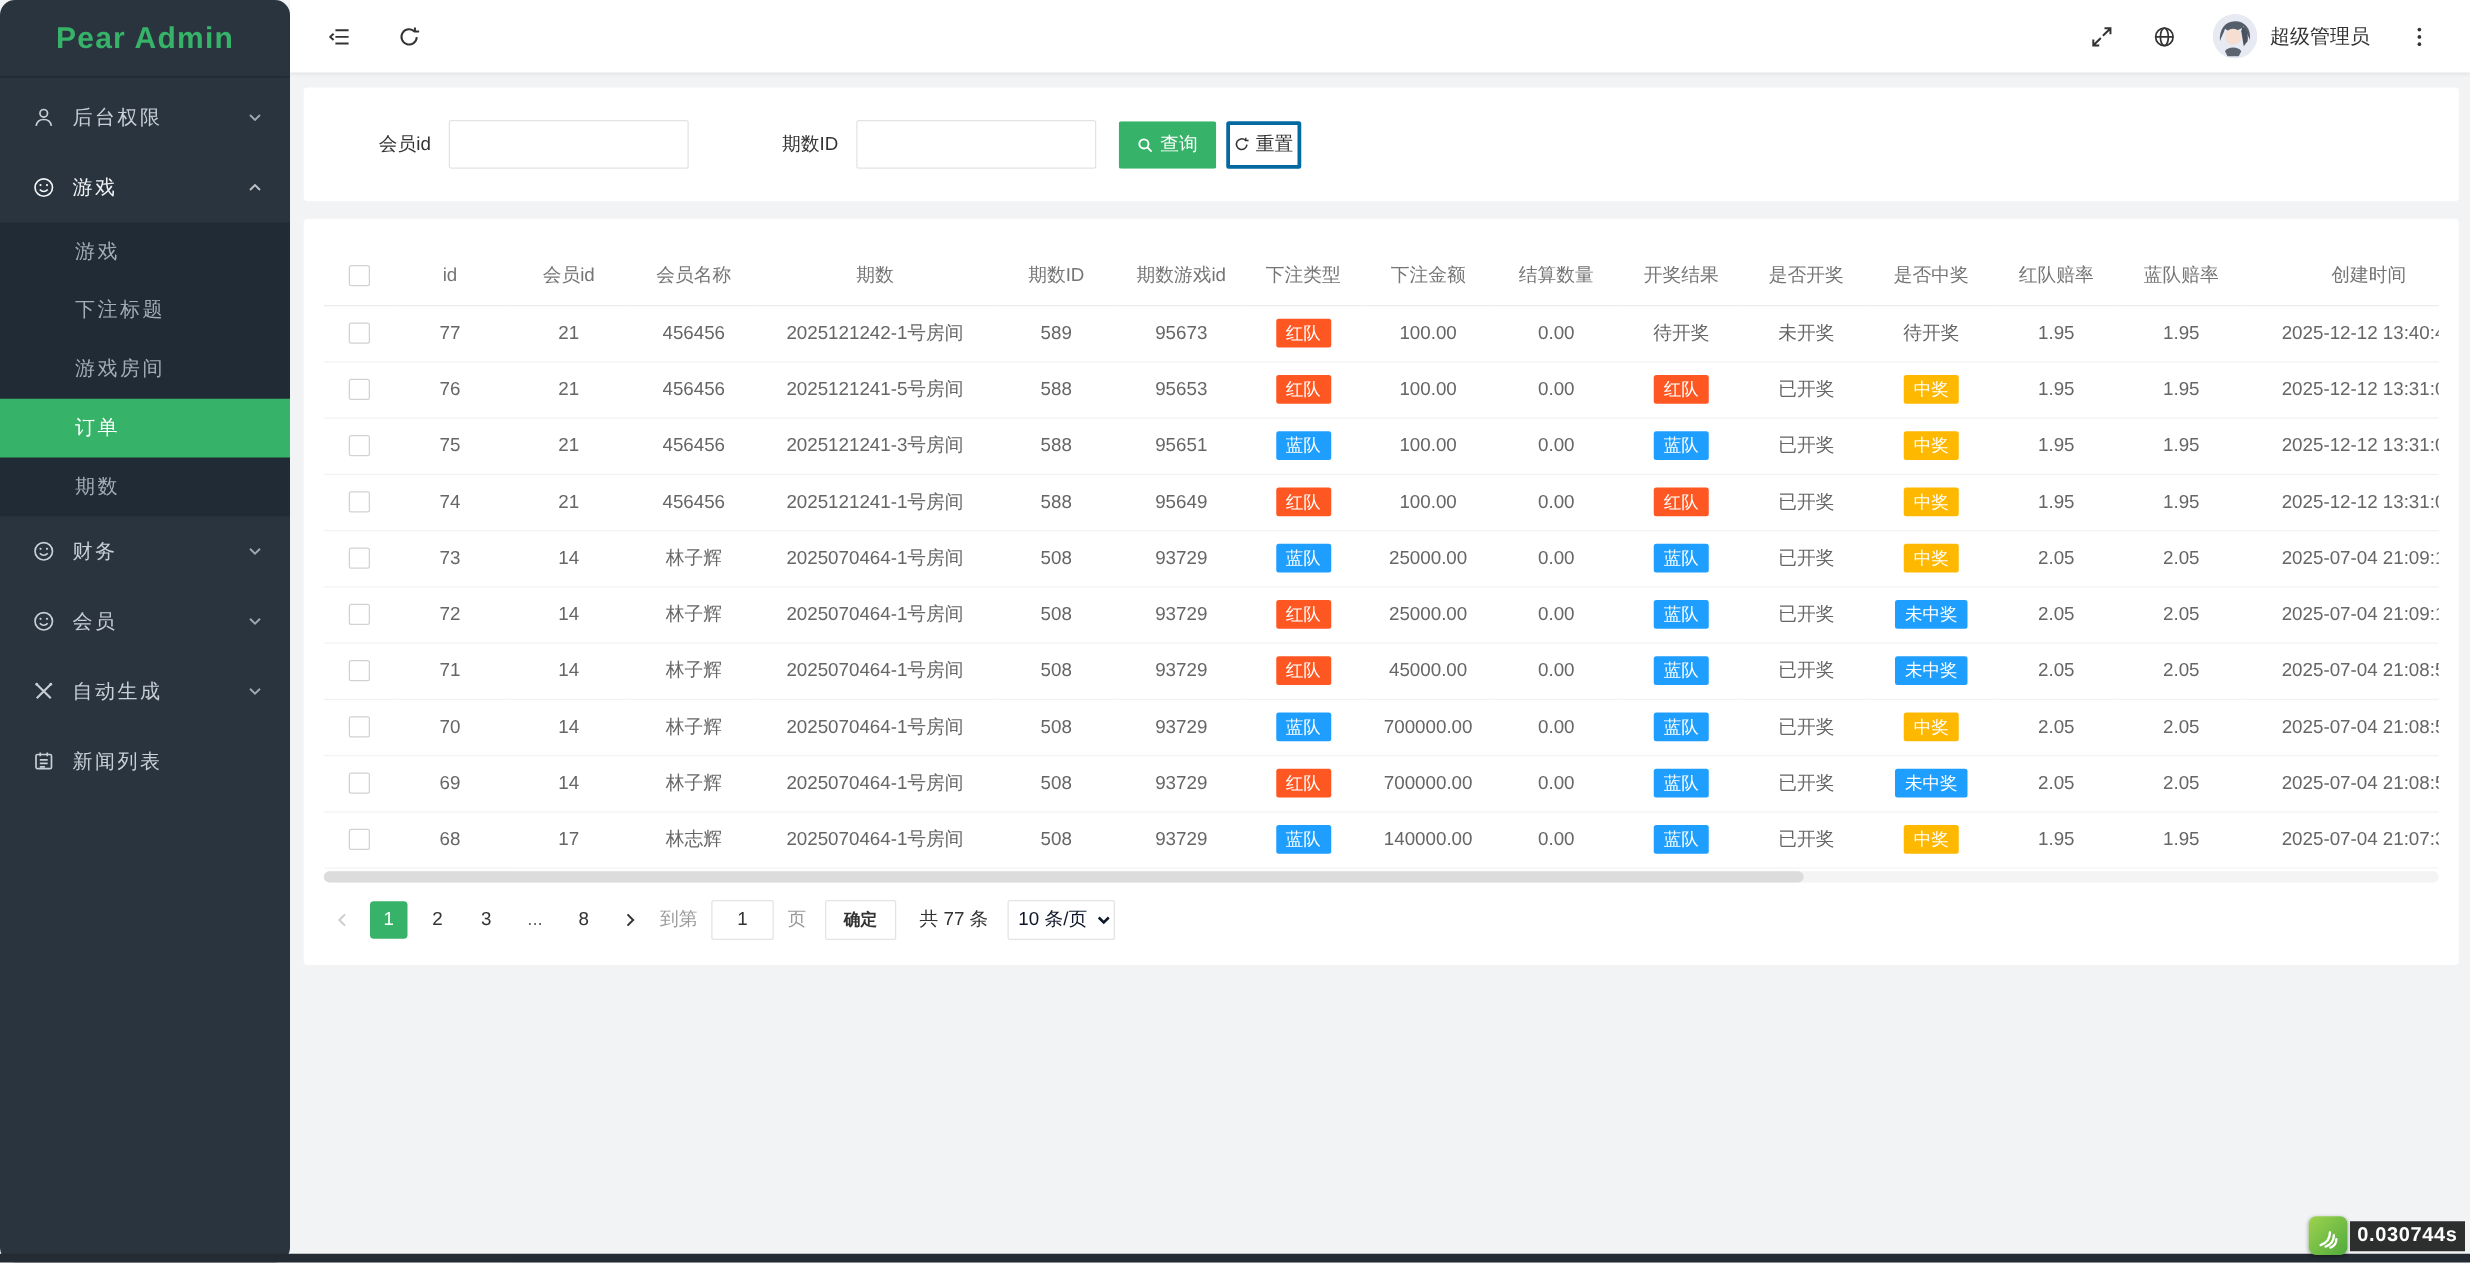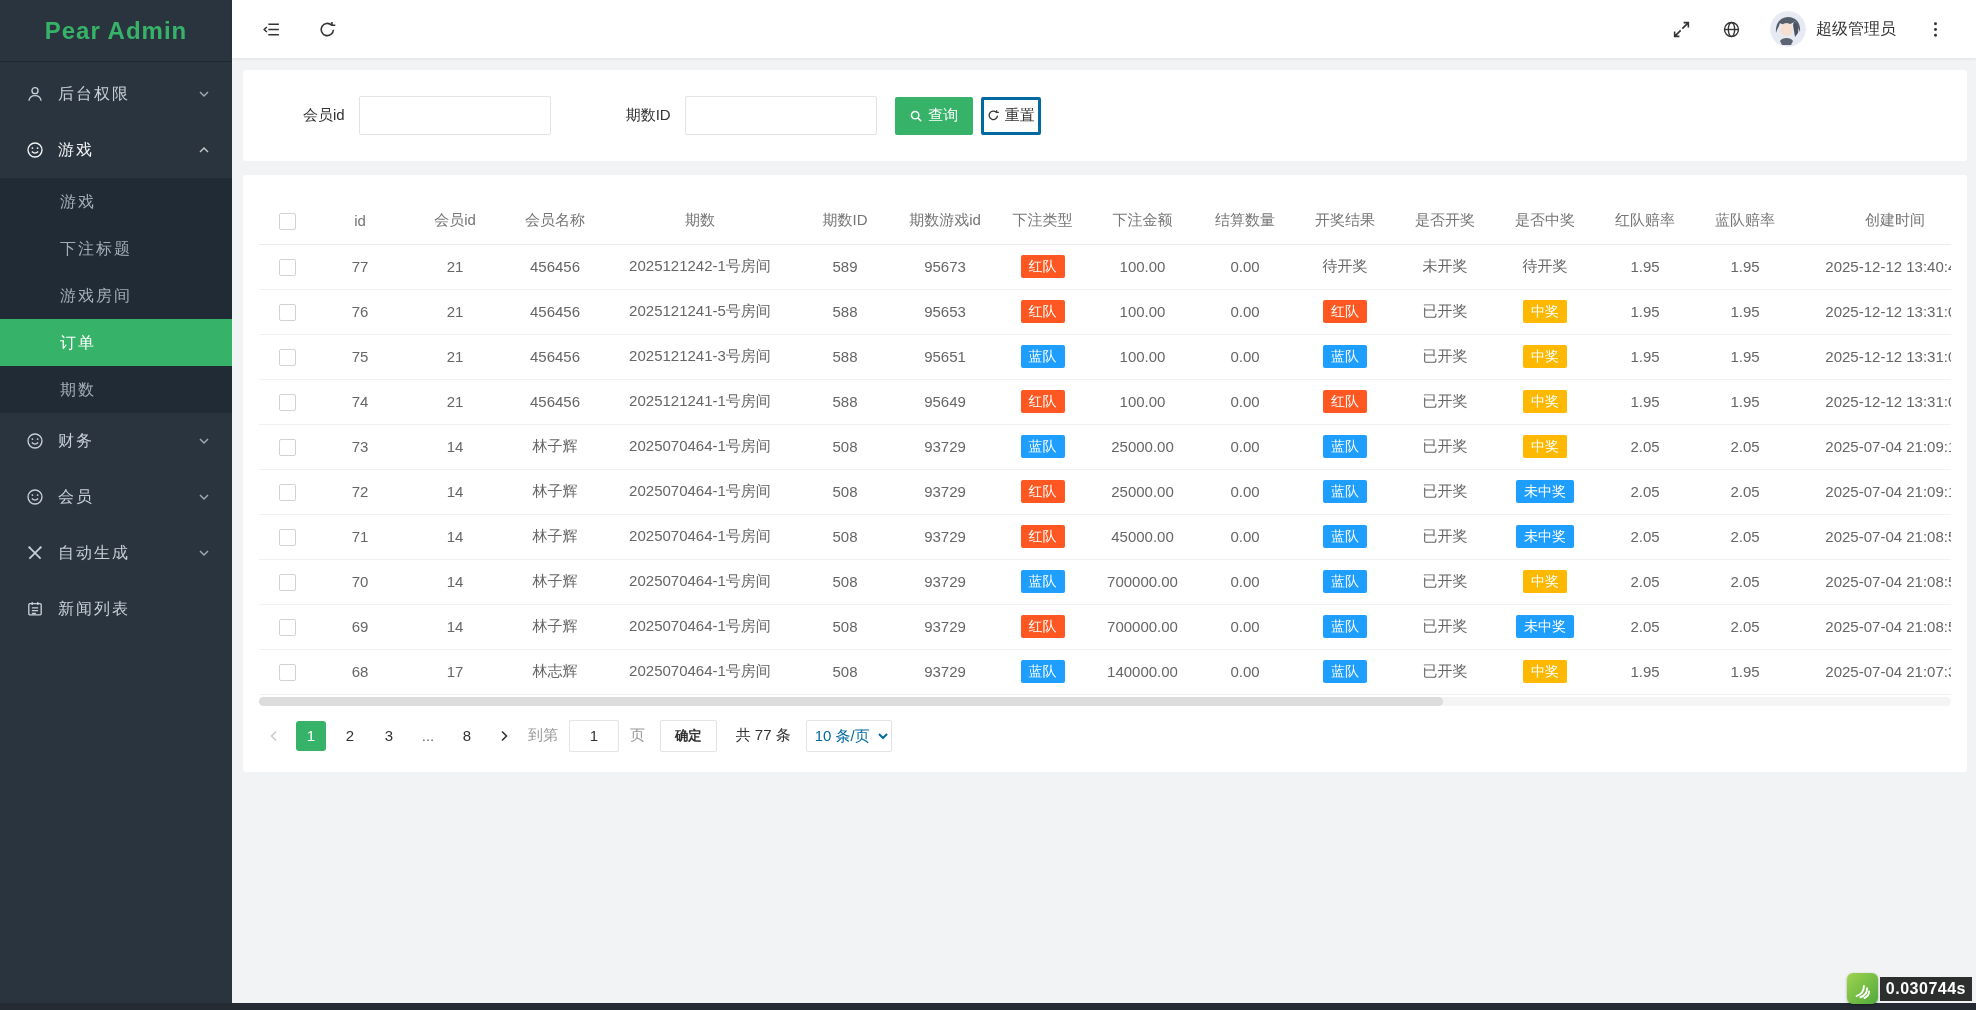--- a/index.html
+++ b/index.html
@@ -1,20 +1,20 @@
 <!DOCTYPE html>
 <html><head>
 <meta charset="utf-8">
 <style>
   * { margin:0; padding:0; box-sizing:border-box; }
   html,body { width:1976px; height:1010px; overflow:hidden; }
   body { font-family:"Liberation Sans","DejaVu Sans",sans-serif; display:flex; background:#f2f3f5; font-size:15px; }
 
   
-  .sidebar { width:232px; height:100%; background:#29343f; flex:0 0 232px; display:flex; flex-direction:column; }
+  .sidebar { width:232px; height:100%; background:#29343f; flex:0 0 232px; display:flex; flex-direction:column;border-radius:12px; }
   .logo { height:62px; line-height:62px; text-align:center; color:#36b368; font-size:24px; font-weight:bold; letter-spacing:1px; border-bottom:1px solid rgba(0,0,0,.22); }
   .menu { flex:1; overflow:hidden; padding-top:4px; }
   .menu-item { height:56px; display:flex; align-items:center; padding:0 22px 0 26px; color:#c8cfd6; cursor:pointer; position:relative; }
   .menu-item .mi-icon { width:18px; height:18px; margin-right:14px; display:inline-flex; }
   .menu-item .mi-icon svg { width:18px; height:18px; }
   .menu-item .mi-label { font-size:16px; letter-spacing:2px; }
   .menu-item .mi-chevron { margin-left:auto; display:inline-flex; opacity:.75; }
   .menu-item .mi-chevron svg { width:12px; height:12px; }
   .menu-item.parent-active { color:#f2f4f6; }
   .submenu { background:#212b35; }
@@ -62,21 +62,21 @@
   .pager { display:flex; align-items:center; padding:14px 2px 6px 2px; gap:9px; color:#333; font-size:15px; }
   .pg-nav { width:26px; height:30px; display:flex; align-items:center; justify-content:center; cursor:pointer; }
   .pg-nav.disabled { color:#ccc; cursor:default; }
   .pg-num { min-width:30px; height:30px; line-height:30px; text-align:center; cursor:pointer; padding:0 4px; border-radius:3px; }
   .pg-num.active { background:#36b368; color:#fff; }
   .pg-dots { color:#666; cursor:default; }
   .pg-text { color:#9a9a9a; margin:0 2px; }
   .pg-goto { width:50px; height:32px; border:1px solid #e3e3e3; border-radius:2px; text-align:center; font-size:15px; color:#333; outline:none; }
   .pg-confirm { height:32px; padding:0 14px; background:#fff; border:1px solid #e3e3e3; border-radius:2px; font-weight:bold; color:#333; cursor:pointer; margin-left:4px; }
   .pg-total { margin:0 6px 0 10px; }
-  .pg-size { height:32px; border:1px solid #e3e3e3; border-radius:2px; background:#fff; font-size:15px; color:#0369a1; padding:0 4px; outline:none; cursor:pointer; }
+  .pg-size { height:32px; border:1px solid #e3e3e3; border-radius:2px; background:#fff; font-size:15px; color:#0f172a; padding:0 4px; outline:none; cursor:pointer; }
 
   
   .bottom-strip { position:fixed; left:0; bottom:0; width:1976px; height:7px; background:#242b33; }
   .debug { position:fixed; right:4px; bottom:6px; display:flex; align-items:center; z-index:9; cursor:pointer; }
   .debug-icon { width:31px; height:31px; border-radius:6px; background:linear-gradient(135deg,#9fd34f,#4faa3c); display:flex; align-items:center; justify-content:center; box-shadow:0 1px 3px rgba(0,0,0,.3); }
   .debug-time { background:rgba(10,10,10,.85); color:#fff; font-size:16px; font-weight:bold; padding:3px 6px; margin-left:2px; letter-spacing:.5px; }
 </style>
 </head>
 <body>
 

